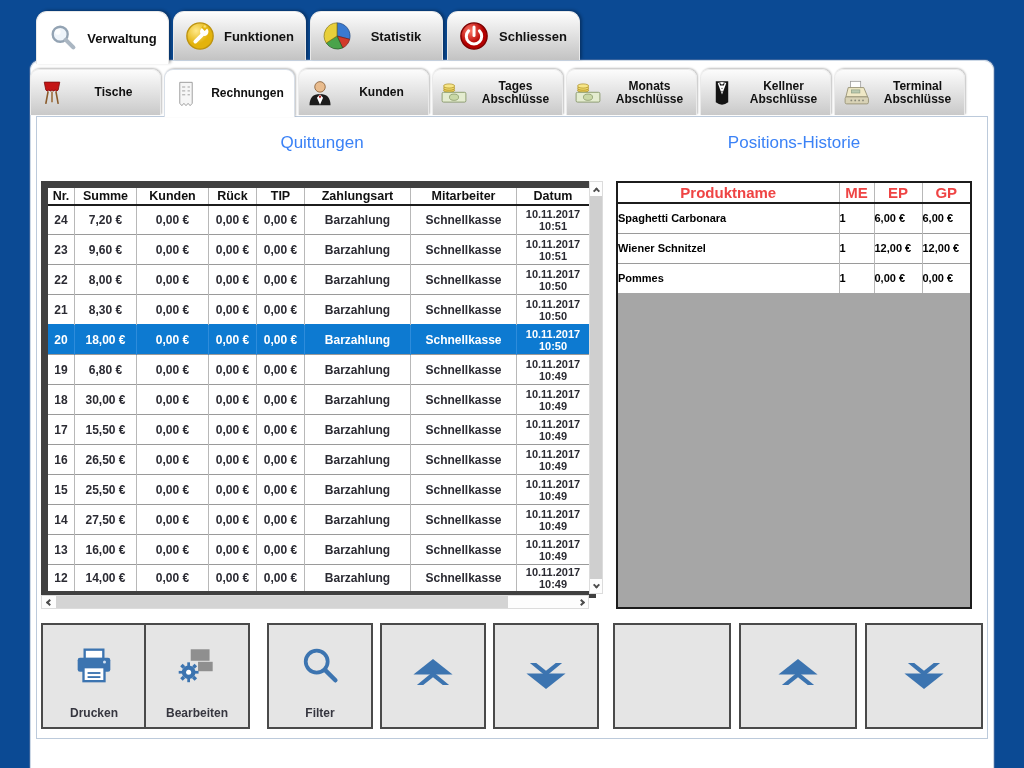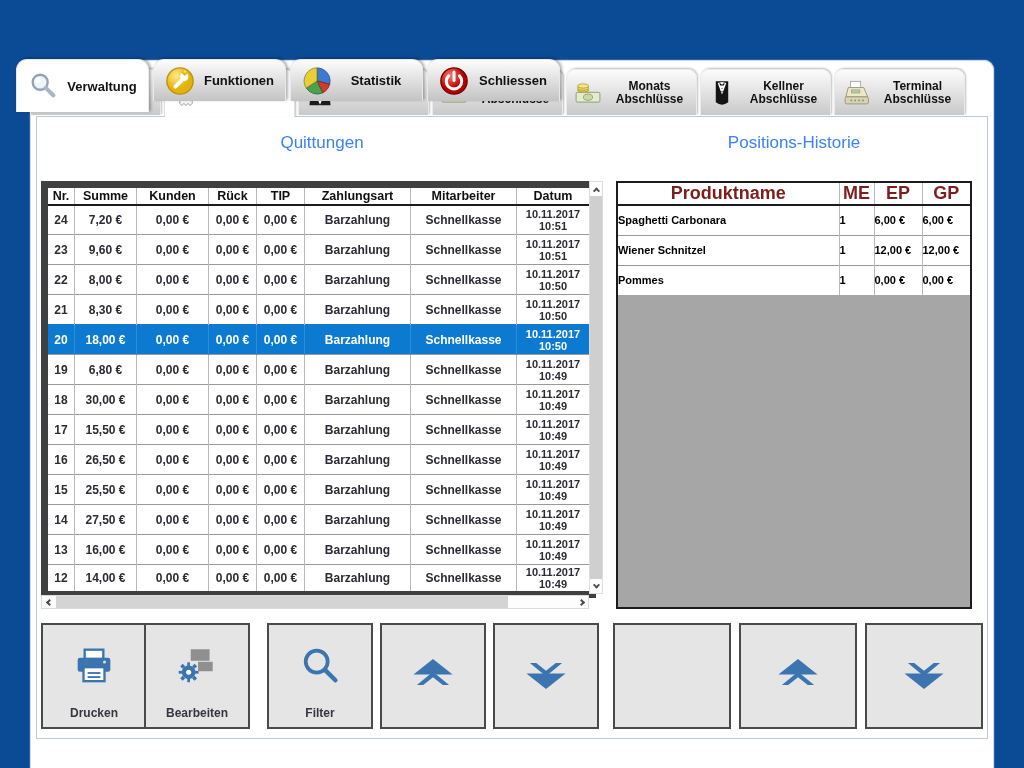--- a/index.html
+++ b/index.html
@@ -1,21 +1,21 @@
 <!DOCTYPE html>
 <html><head>
 <meta charset="utf-8">
 <style>
   * { margin:0; padding:0; box-sizing:border-box; }
   html,body { width:1024px; height:768px; }
   body { background:#0b4a94; font-family:"Liberation Sans",sans-serif; position:relative; overflow:hidden; }
 
   
-  .top-tabs { position:absolute; left:16px; top:11px; display:flex; gap:4px; z-index:6;margin-top:48px; }
-  .top-tab { width:133px; height:42px; border-radius:11px 11px 0 0;
+  .top-tabs { position:absolute; left:36px; top:11px; display:flex; gap:4px; z-index:6; }
+  .top-tab { width:133px; height:49px; border-radius:11px 11px 0 0;
     background:linear-gradient(#fdfdfd,#c3c3c3); border:1px solid #e9e9e9; border-bottom:none;
     box-shadow:inset 0 1px 0 #fff, 2px -1px 3px rgba(0,0,0,.3);
     display:flex; align-items:center; padding-left:11px; gap:8px; cursor:pointer; }
   .top-tab.active { background:#fff; height:53px; box-shadow:2px -1px 3px rgba(0,0,0,.3); }
   .top-tab .tlabel { flex:1; text-align:center; font-weight:bold; font-size:13px; color:#111; padding-right:10px; }
   .icon30 { width:30px; height:30px; flex:0 0 30px; }
 
   
   .panel { position:absolute; left:30px; top:60px; width:964px; height:718px;
     background:#fff; border-radius:10px; box-shadow:inset 0 0 0 1px #ccd8e6, 0 0 0 1px #35619c; z-index:2; }
@@ -62,21 +62,21 @@
   .chev { display:inline-block; width:5px; height:5px; border-top:2px solid #4d4d4d; border-right:2px solid #4d4d4d; }
   .chev.up { transform:rotate(-45deg) translate(-1px,1px); }
   .chev.down { transform:rotate(135deg) translate(-1px,1px); }
   .chev.left { transform:rotate(-135deg); }
   .chev.right { transform:rotate(45deg); }
 
   
   .positions-wrap { position:absolute; left:579px; top:64px; width:356px; height:428px;
     border:2px solid #1c1c1c; background:#a6a6a6; }
   .positions-table { width:100%; }
-  .positions-table th { height:20px; font-size:18px; font-weight:bold; color:#7f1d1d;
+  .positions-table th { height:20px; font-size:15px; font-weight:bold; color:#ef4444;
     border-right:1px solid #b8b8b8; border-bottom:2px solid #1c1c1c; background:#fff; text-align:center; }
   .positions-table td { height:30px; text-align:left; font-weight:bold; font-size:11px; color:#000000;
     border-right:1px solid #b8b8b8; border-top:1px solid #9a9a9a; background:#fff; }
   .positions-table th:last-child, .positions-table td:last-child { border-right:none; }
 
   
   .abtn { position:absolute; top:506px; width:106px; height:106px; background:#e5e5e5;
     border:2px solid #4a4a4a; cursor:pointer;padding-left:36px; }
   .abtn .bicon { position:absolute; left:50%; top:42%; transform:translate(-50%,-50%); }
   .abtn .blabel { position:absolute; bottom:7px; left:0; width:100%; text-align:center;

